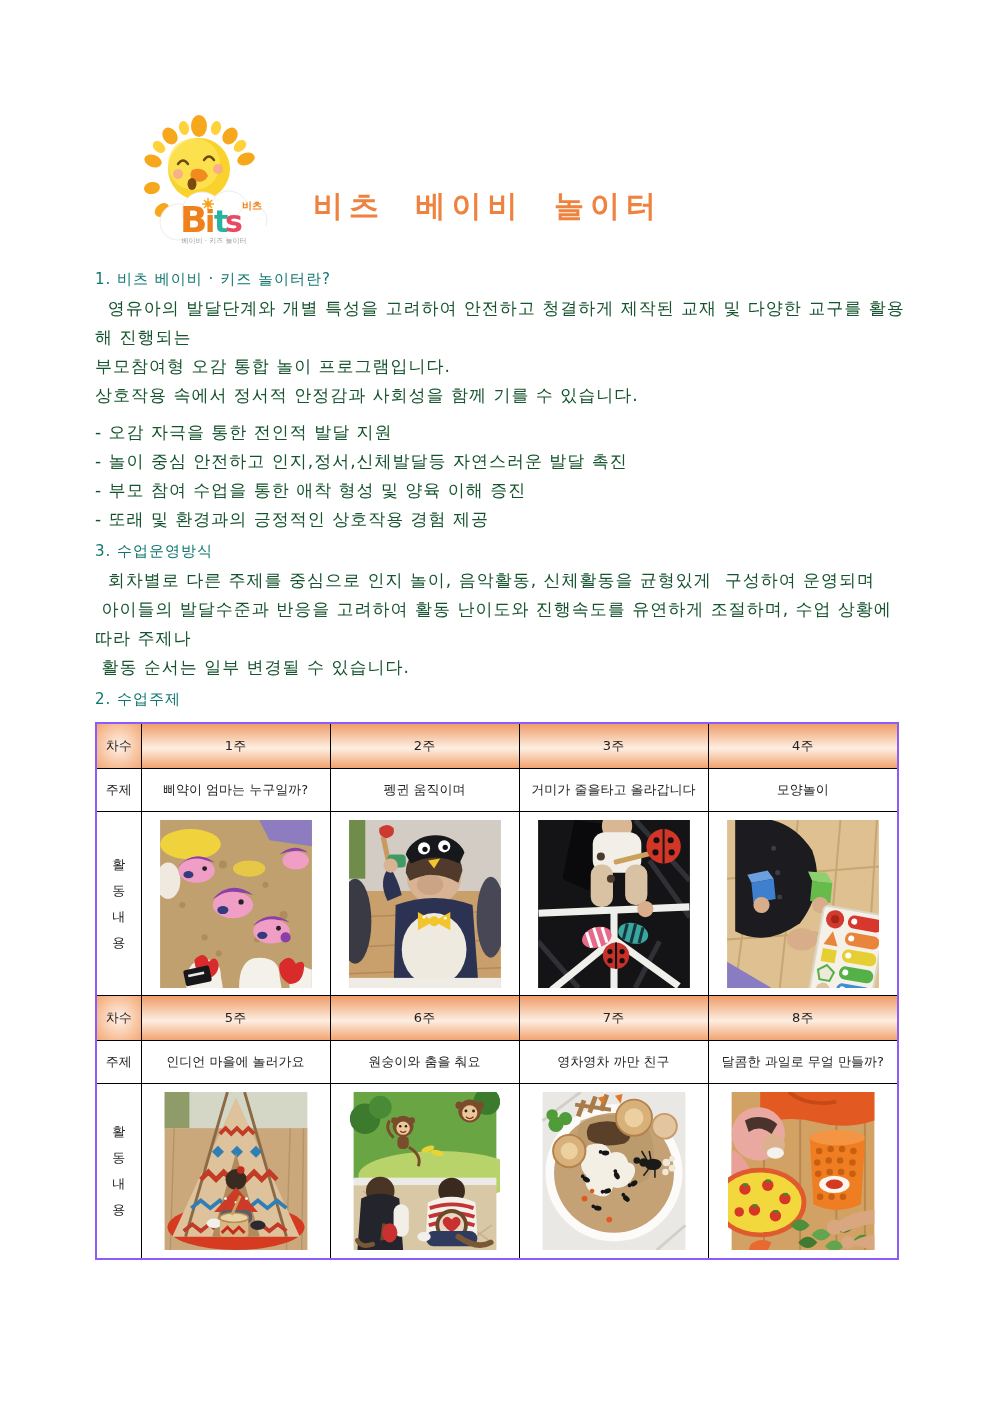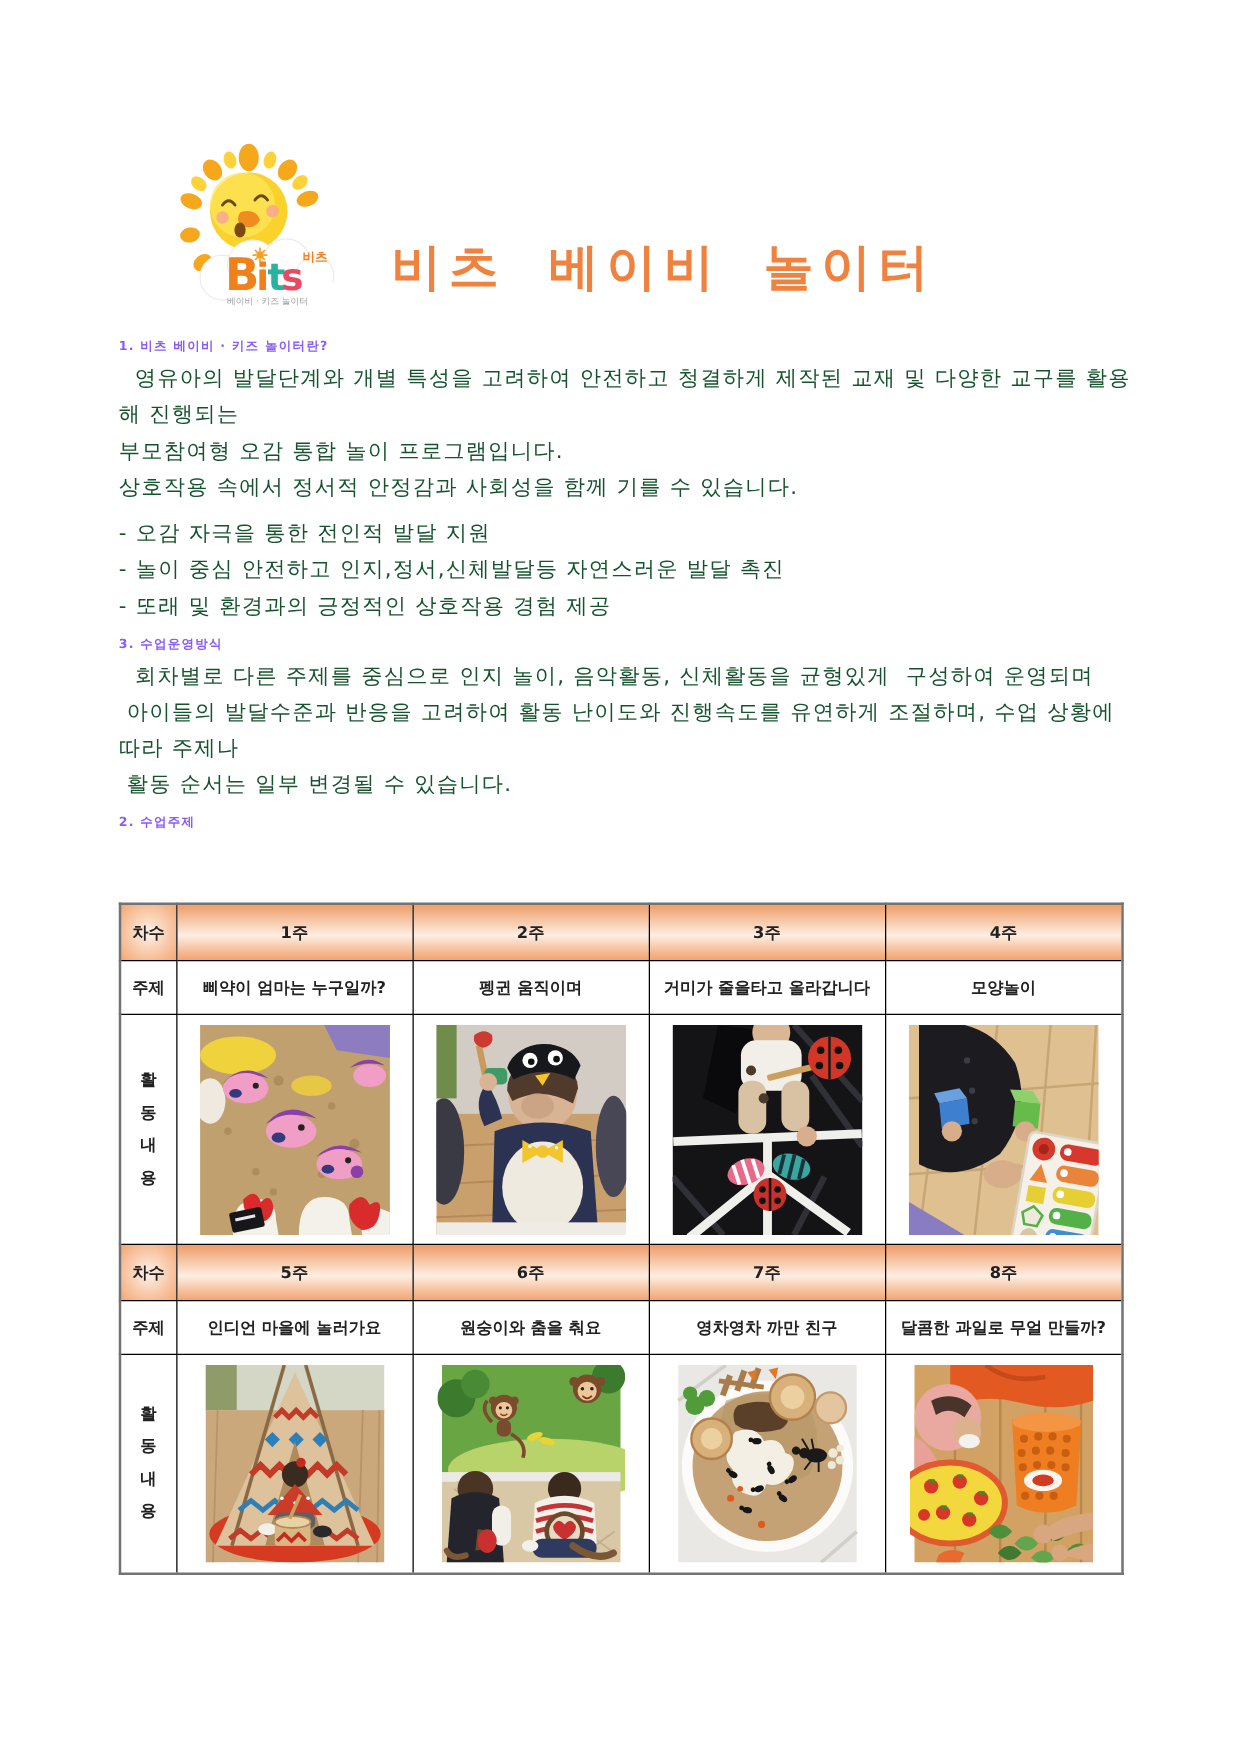--- a/index.html
+++ b/index.html
@@ -1,32 +1,32 @@
 <!DOCTYPE html>
 <html><head>
 <meta charset="utf-8">
 <style>
   html,body{margin:0;padding:0;background:#fff;}
   .page{position:relative;width:992px;height:1403px;background:#fff;overflow:hidden;
         font-family:"DejaVu Sans","Liberation Sans",sans-serif;color:#3a4553;}
   
   .logo{position:absolute;left:126px;top:114px;width:152px;height:132px;}
-  .main-title{position:absolute;left:313px;top:186px;font-size:40px;font-weight:bold;
+  .main-title{position:absolute;left:313px;top:186px;font-size:30px;font-weight:bold;
               color:#f0823f;letter-spacing:6px;word-spacing:14px;white-space:nowrap;text-align:center;}
   
   .content{position:absolute;left:95px;top:270px;width:814px;}
   .section{margin:0 0 8px 0;}
-  .section h2{margin:0 0 5px 0;font-size:10px;font-weight:bold;color:#8b5cf6;letter-spacing:1px;}
+  .section h2{margin:0 0 5px 0;font-size:15px;font-weight:normal;color:#0f766e;letter-spacing:1px;}
   .section p{margin:0;font-size:17px;line-height:29px;letter-spacing:1px;white-space:pre-wrap;color:#14532d;}
   
   .weeks-table{position:absolute;left:95px;top:722px;border-collapse:collapse;table-layout:fixed;
                width:802px;background:#fff;}
   .weeks-table td{border:1px solid #000;text-align:center;vertical-align:middle;
                   font-size:13px;color:#222;padding:0;overflow:hidden;}
-  .weeks-table{border:2px solid #737373;font-weight:bold;}
+  .weeks-table{border:2px solid #8b5cf6;}
   td.hdr{background:linear-gradient(180deg,#ef9d68 0%,#fdeee2 55%,#f2a26e 100%);height:44px;}
   td.hdr-label{background:radial-gradient(circle at 50% 50%,#fdeadd 10%,#f4ab79 95%);height:44px;}
   td.topic{height:42px;background:#fff;}
   td.photo-cell{background:#fff;}
   tr.row-photos1 td{height:183px;}
   tr.row-photos2 td{height:174px;}
   .vlabel{width:16px;margin:0 auto;line-height:26px;font-size:13px;word-break:break-all;
           color:#222;}
   .photo-frame{display:flex;align-items:center;justify-content:center;width:100%;height:100%;}
   .photo-frame svg{display:block;}
@@ -100,20 +100,21 @@
   <div class="content">
     <div class="section">
       <h2>1. 비츠 베이비 · 키즈 놀이터란?</h2>
       <p>  영유아의 발달단계와 개별 특성을 고려하여 안전하고 청결하게 제작된 교재 및 다양한 교구를 활용해 진행되는</p>
       <p>부모참여형 오감 통합 놀이 프로그램입니다.</p>
       <p>상호작용 속에서 정서적 안정감과 사회성을 함께 기를 수 있습니다.</p>
     </div>
     <div class="section">
       <p>- 오감 자극을 통한 전인적 발달 지원</p>
       <p>- 놀이 중심 안전하고 인지,정서,신체발달등 자연스러운 발달 촉진</p>
+      <p>- 부모 참여 수업을 통한 애착 형성 및 양육 이해 증진</p>
       <p>- 또래 및 환경과의 긍정적인 상호작용 경험 제공</p>
     </div>
     <div class="section">
       <h2>3. 수업운영방식</h2>
       <p>  회차별로 다른 주제를 중심으로 인지 놀이, 음악활동, 신체활동을 균형있게  구성하여 운영되며</p>
       <p> 아이들의 발달수준과 반응을 고려하여 활동 난이도와 진행속도를 유연하게 조절하며, 수업 상황에 따라 주제나</p>
       <p> 활동 순서는 일부 변경될 수 있습니다.</p>
     </div>
     <div class="section">
       <h2>2. 수업주제</h2>

